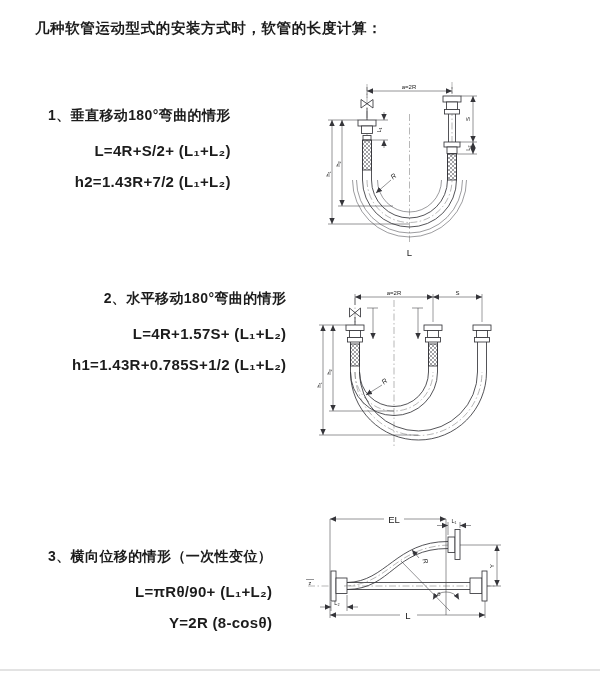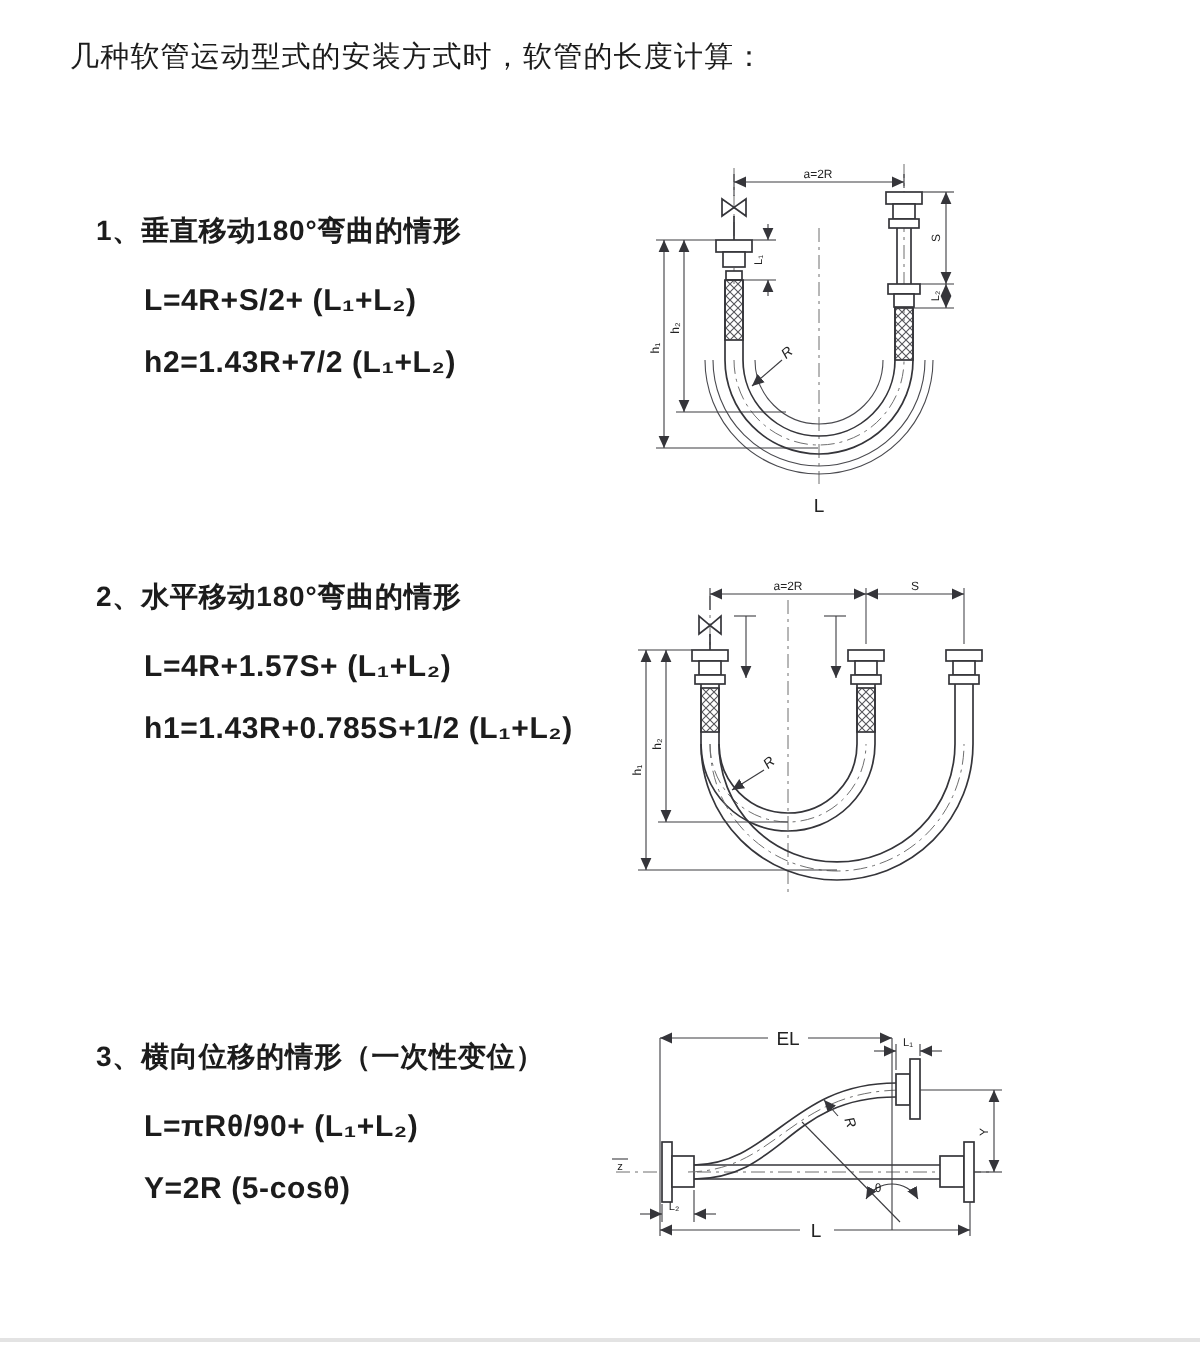--- a/index.html
+++ b/index.html
@@ -1,25 +1,25 @@
 <!DOCTYPE html>
 <html><head>
 <meta charset="utf-8">
 <style>
   html,body{margin:0;padding:0;}
   body{
     width:600px;height:675px;position:relative;background:#ffffff;overflow:hidden;
     font-family:"Liberation Sans","DejaVu Sans",sans-serif;color:#1c1c1c;
   }
   .doc-title{
-    position:absolute;left:35px;top:19px;font-size:14.5px;font-weight:400;
+    position:absolute;left:35px;top:19px;font-size:14.5px;font-weight:700;
     letter-spacing:0.6px;white-space:nowrap;text-align:right;
   }
-  .section{position:absolute;left:48px;}
-  .sec1{top:107px;} .sec2{top:290px;} .sec3{top:520px;}
+  .section{position:absolute;left:48px;text-align:right;}
+  .sec1{top:107px;} .sec2{top:290px;} .sec3{top:548px;}
   .sec-heading{font-size:14px;font-weight:600;letter-spacing:0.4px;margin:0 0 10px 0;white-space:nowrap;}
   .formula{font-size:15px;margin:0 0 0 24px;line-height:31px;letter-spacing:0.3px;white-space:nowrap;font-weight:bold;}
   .diagram{position:absolute;}
   .dg1{left:305px;top:62px;} .dg2{left:305px;top:282px;} .dg3{left:300px;top:500px;}
   .bottom-edge{position:absolute;left:0;top:669px;width:600px;height:2px;background:#e3e3e3;}
   
   svg .ln{stroke:#35353a;stroke-width:0.85;fill:none}
   svg .tn{stroke:#4a4a4f;stroke-width:0.55;fill:none}
   svg .cl{stroke:#6f6f6f;stroke-width:0.5;stroke-dasharray:7 2.5 1.5 2.5;fill:none}
   svg .dim{stroke:#3c3c40;stroke-width:0.55;fill:none}
@@ -40,21 +40,21 @@
 
 <div class="section sec2">
   <div class="sec-heading">2、水平移动180°弯曲的情形</div>
   <div class="formula">L=4R+1.57S+ (L₁+L₂)</div>
   <div class="formula">h1=1.43R+0.785S+1/2 (L₁+L₂)</div>
 </div>
 
 <div class="section sec3">
   <div class="sec-heading">3、横向位移的情形（一次性变位）</div>
   <div class="formula">L=πRθ/90+ (L₁+L₂)</div>
-  <div class="formula">Y=2R (5-cosθ)</div>
+  <div class="formula">Y=2R (8-cosθ)</div>
 </div>
 
 <svg class="diagram dg1" width="230" height="200" viewBox="0 0 230 200">
   <defs>
     <marker id="m1" viewBox="0 0 6 7" refX="6" refY="3.5" markerWidth="6" markerHeight="7" orient="auto-start-reverse" markerUnits="userSpaceOnUse">
       <path d="M0,0.8 L6,3.5 L0,6.2 Z" fill="#35353a"></path>
     </marker>
     <pattern id="hp1" width="4" height="4" patternUnits="userSpaceOnUse">
       <path d="M0,0 L4,4 M4,0 L0,4" stroke="#55555a" stroke-width="0.55"></path>
     </pattern>

